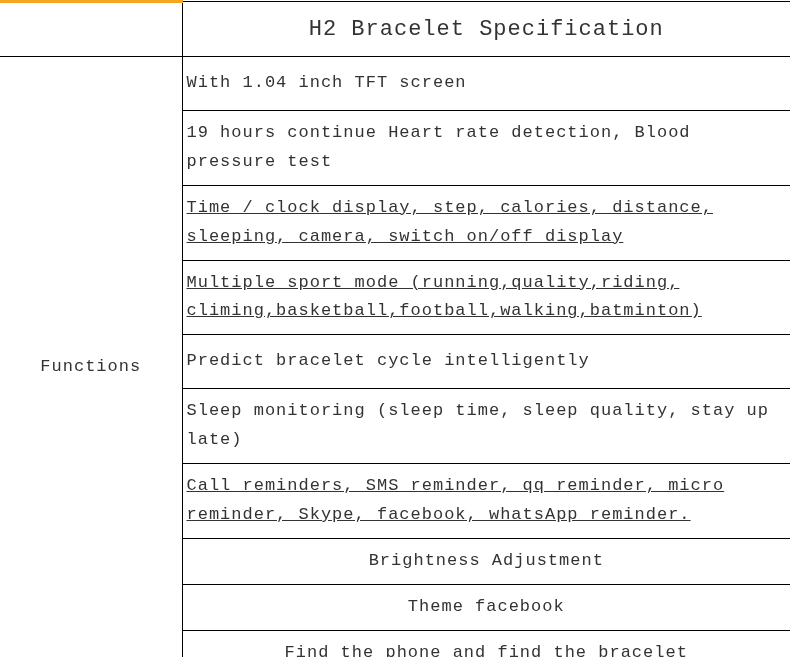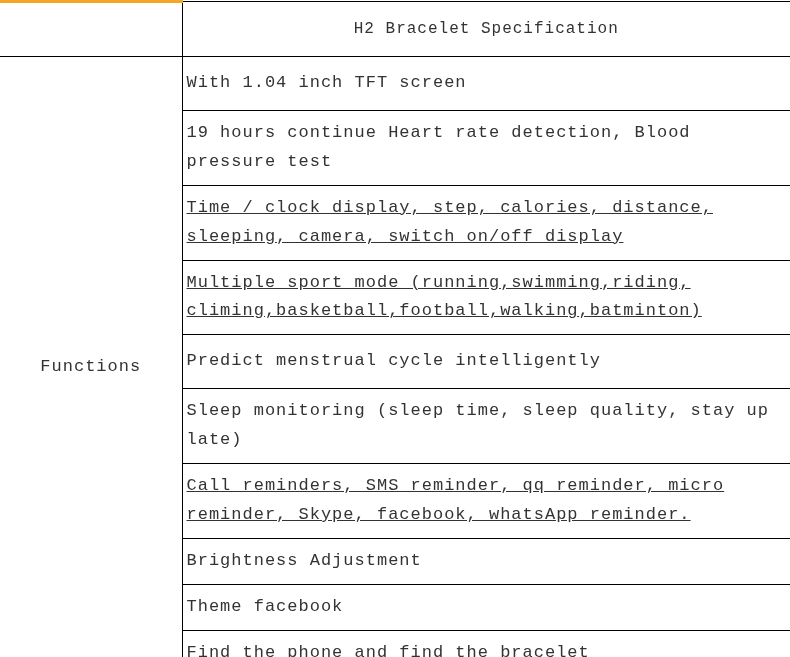--- a/index.html
+++ b/index.html
@@ -26,21 +26,21 @@
     .header-left {
       width: 182px;
       border-top: 3px solid #f5a623;
       border-left: none;
       border-right: 1px solid #000;
       height: 55px;
     }
     .header-right {
       text-align: center;
       height: 55px;
-      font-size: 16px;
+      font-size: 22px;
       letter-spacing: 1px;
       border-right: none;
     }
     .label-cell {
       width: 182px;
       text-align: center;
       font-size: 17px;
       border-left: none;
       letter-spacing: 1px;
     }
@@ -54,20 +54,21 @@
     }
     .row-tall {
       height: 66px;
       text-decoration: underline;
     }
     .row-med {
       height: 54px;
     }
     .row-short {
       height: 44px;
+      text-align: center;
     }
   </style>
 </head>
 <body>
 
 <table>
   <tbody>
       <tr>
     <td class="header-left"></td>
     <td class="header-right">H2 Bracelet Specification</td>
@@ -76,24 +77,24 @@
     <td class="label-cell" rowspan="10">Functions</td>
     <td class="content-cell row-med">With 1.04 inch TFT screen</td>
   </tr>
   <tr>
     <td class="content-cell row-med">19 hours continue Heart rate detection, Blood pressure test</td>
   </tr>
   <tr>
     <td class="content-cell row-tall">Time / clock display, step, calories, distance, sleeping, camera, switch on/off display</td>
   </tr>
   <tr>
-    <td class="content-cell row-tall">Multiple sport mode (running,swimming,riding, climing,basketball,football,walking,batminton)</td>
+    <td class="content-cell row-tall">Multiple sport mode (running,quality,riding, climing,basketball,football,walking,batminton)</td>
   </tr>
   <tr>
-    <td class="content-cell row-med">Predict menstrual cycle intelligently</td>
+    <td class="content-cell row-med">Predict bracelet cycle intelligently</td>
   </tr>
   <tr>
     <td class="content-cell row-med">Sleep monitoring (sleep time, sleep quality, stay up late)</td>
   </tr>
   <tr>
     <td class="content-cell row-tall">Call reminders, SMS reminder, qq reminder, micro reminder, Skype, facebook, whatsApp reminder.</td>
   </tr>
   <tr>
     <td class="content-cell row-short">Brightness Adjustment</td>
   </tr>

